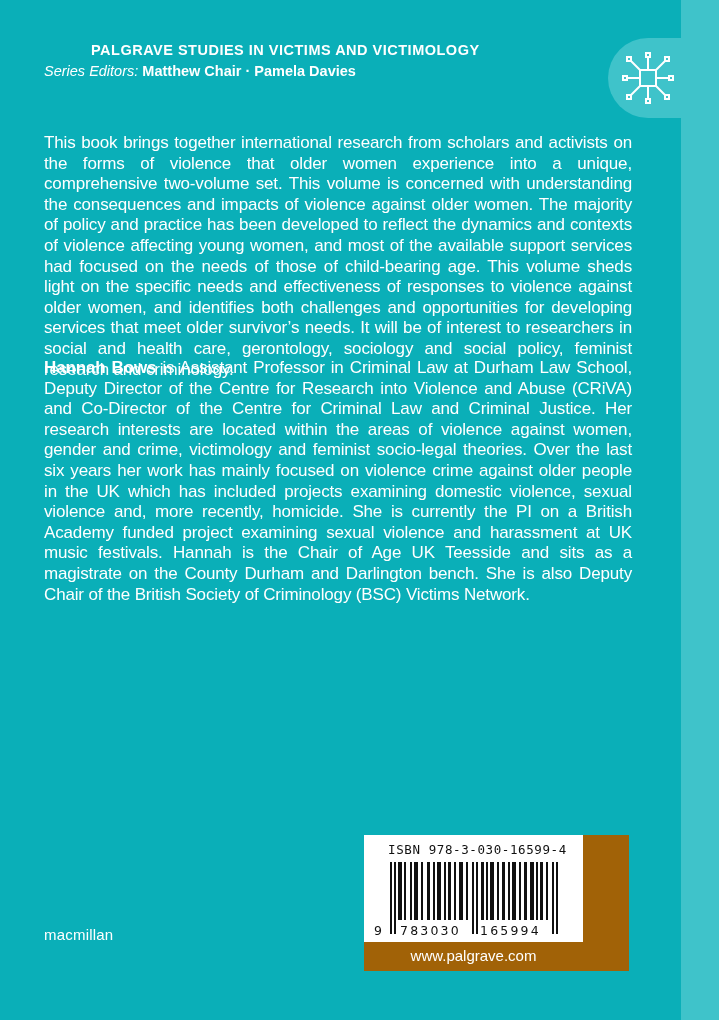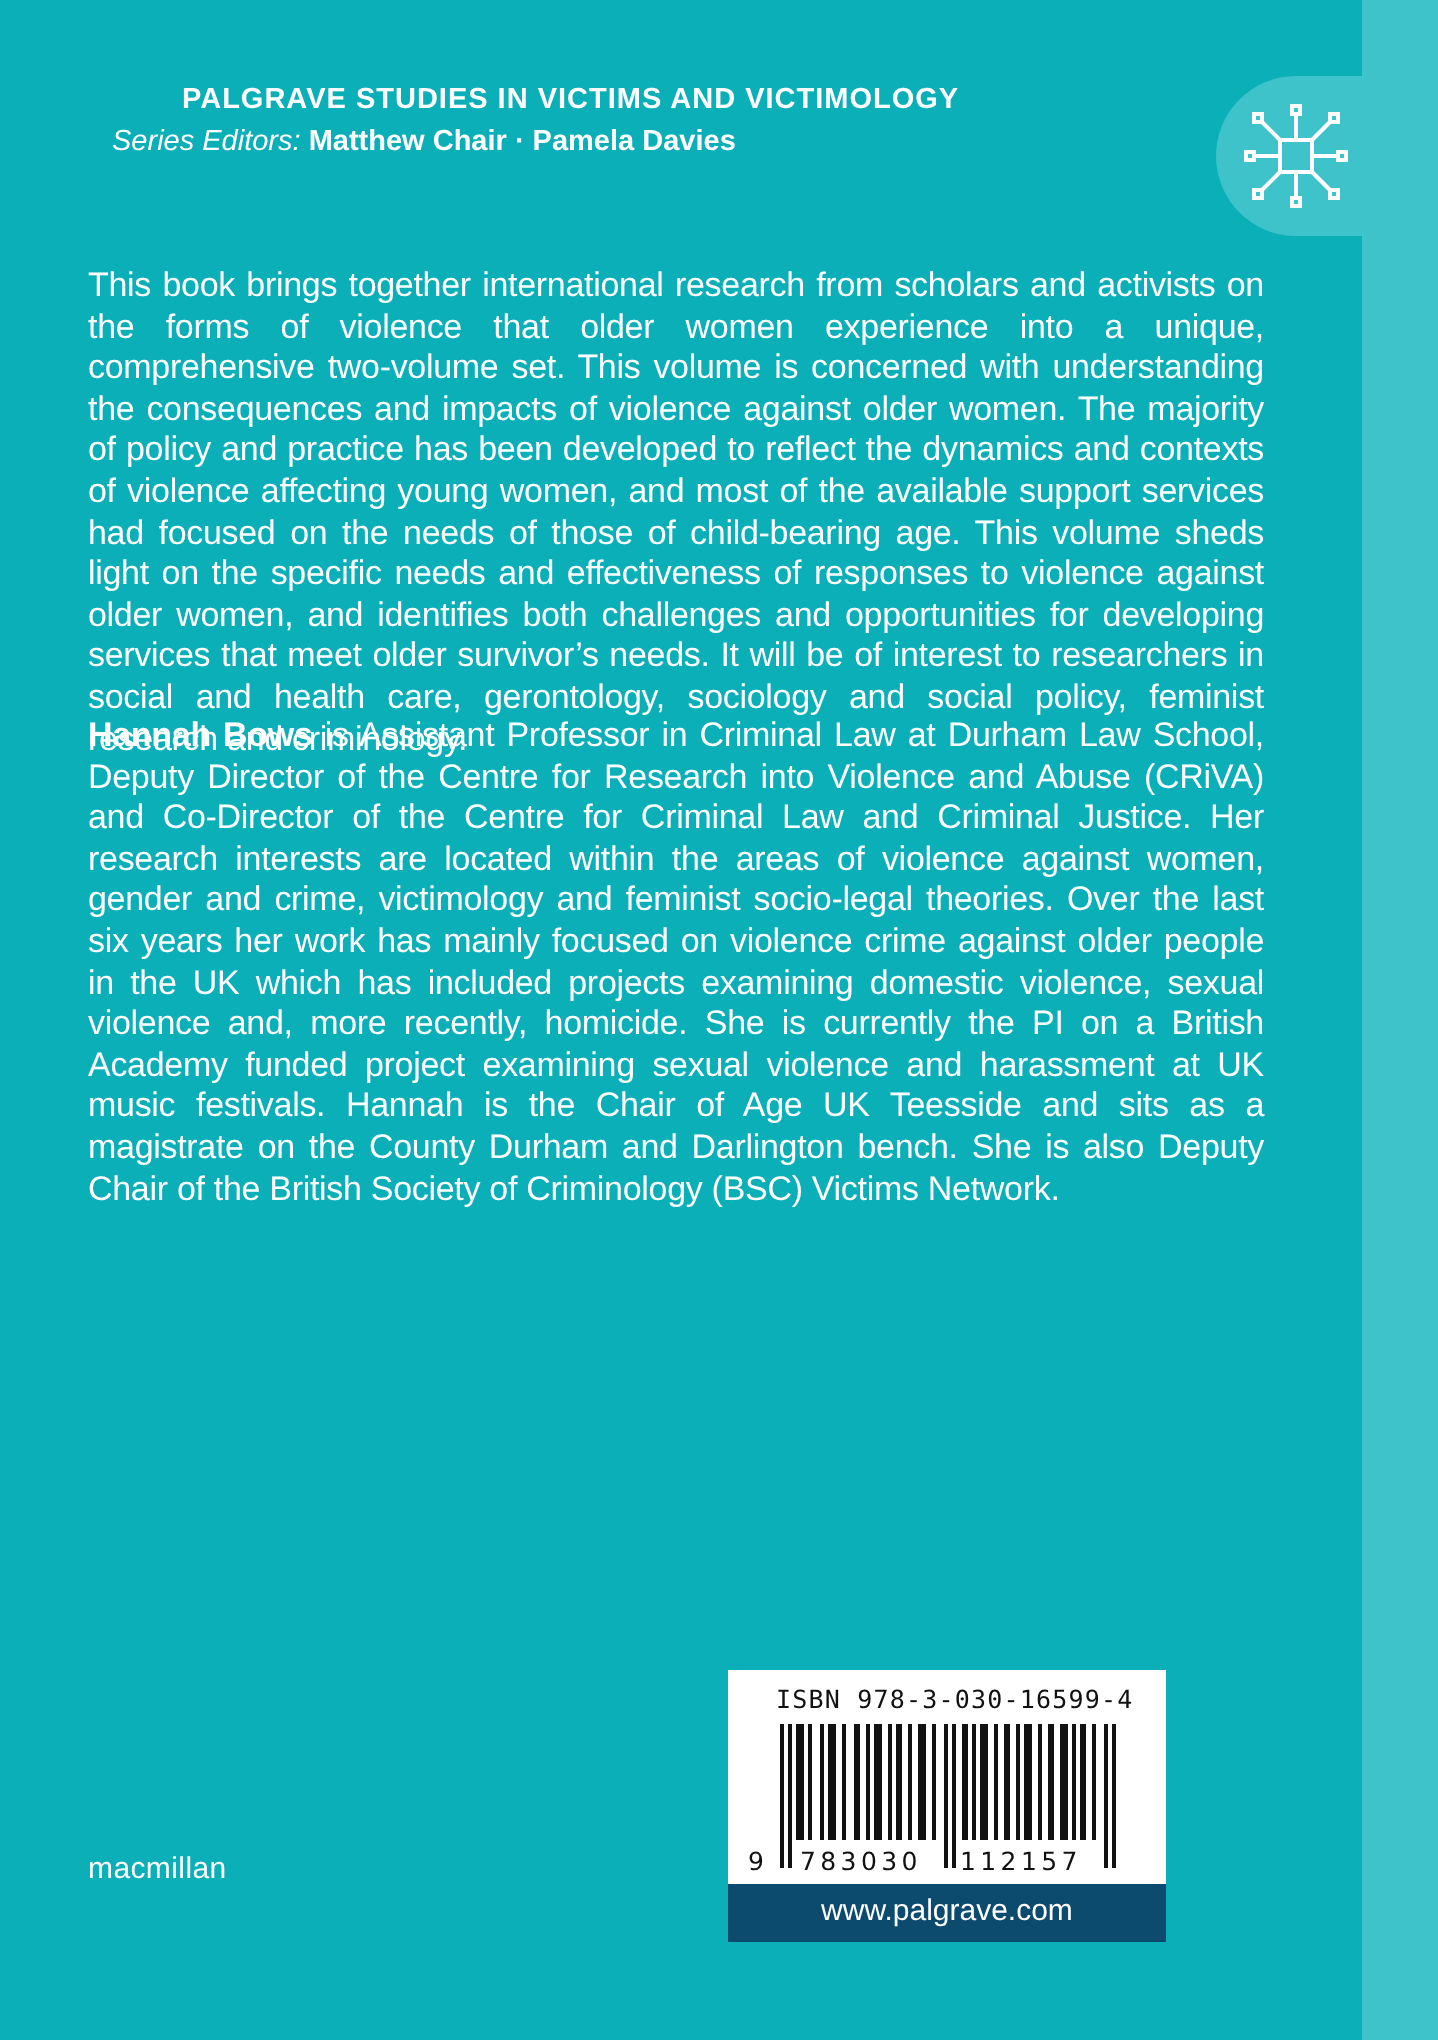--- a/index.html
+++ b/index.html
@@ -20,33 +20,33 @@
   .badge svg { position: absolute; left: 10px; top: 10px; }
   .series {
     position: absolute; left: 44px; top: 41px; width: 600px;
   }
   .series-title {
     font-weight: bold; font-size: 14.5px; letter-spacing: 0.5px; line-height: 18px;
     font-family: "Liberation Sans Narrow", "Liberation Sans", sans-serif;
     margin-left: 47px;
   }
   .series-editors { font-size: 14.5px; line-height: 20px; margin-top: 2px; }
-  .series-editors .lbl { font-style: italic; margin-left: 12px; }
+  .series-editors .lbl { font-style: italic; }
   .series-editors .names { font-weight: bold; }
   .para {
     position: absolute; left: 44px; width: 588px;
     font-size: 17px; line-height: 20.6px; text-align: justify;
     letter-spacing: -0.15px;
   }
   .para b { font-weight: bold; }
   #blurb { top: 133px; }
   #bio { top: 358px; }
   .isbn-box {
-    position: absolute; left: 364px; top: 835px; width: 219px; height: 136px;
-    background: #0c4a6e;
+    position: absolute; left: 364px; top: 835px; width: 265px; height: 136px;
+    background: #a16207;
   }
   .isbn-white {
     position: absolute; left: 0; top: 0; width: 219px; height: 107px; background: #ffffff;
     color: #111;
   }
   .isbn-text {
     position: absolute; left: 24px; top: 7px; font-family: "DejaVu Sans Mono", monospace;
     font-size: 12.5px; letter-spacing: 0.6px;
   }
   .barcode { position: absolute; left: 20px; top: 27px; }
@@ -135,20 +135,20 @@
           <rect x="146" y="0" width="4" height="58"></rect>
         <rect x="152" y="0" width="2" height="58"></rect>
           <rect x="156" y="0" width="3" height="58"></rect>
         <rect x="162" y="0" width="2" height="58"></rect>
         <rect x="168" y="0" width="2" height="72"></rect>
           <rect x="172" y="0" width="2" height="72"></rect>
       </g>
     </svg>
     <div class="digits" style="left:10px;">9</div>
     <div class="digits" style="left:36px;text-align:center;">783030</div>
-    <div class="digits" style="left:116px;">112157</div>
+    <div class="digits" style="left:116px;">165994</div>
   </div>
   <div class="url">www.palgrave.com</div>
 </div>
 
 <div class="logo">
   <div class="logo-2">macmillan</div>
 </div>
 
 </body></html>

